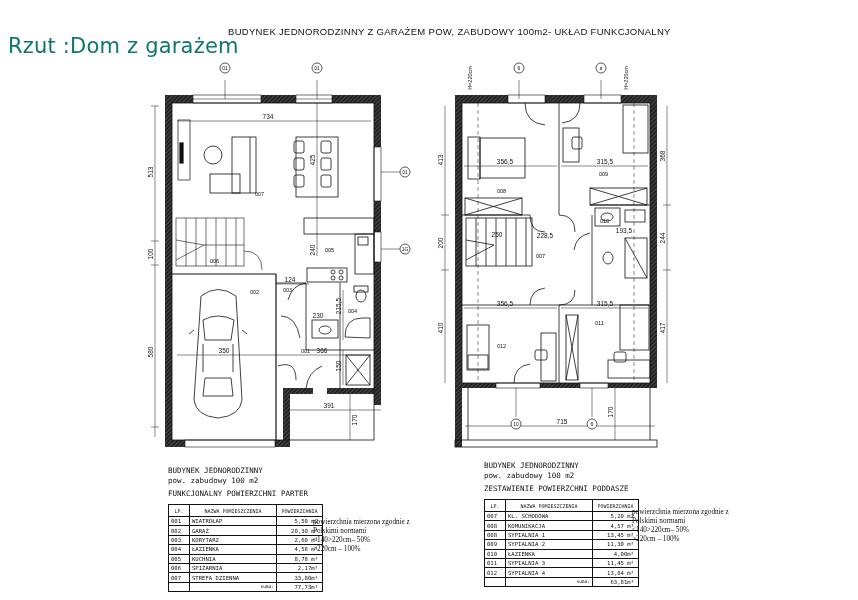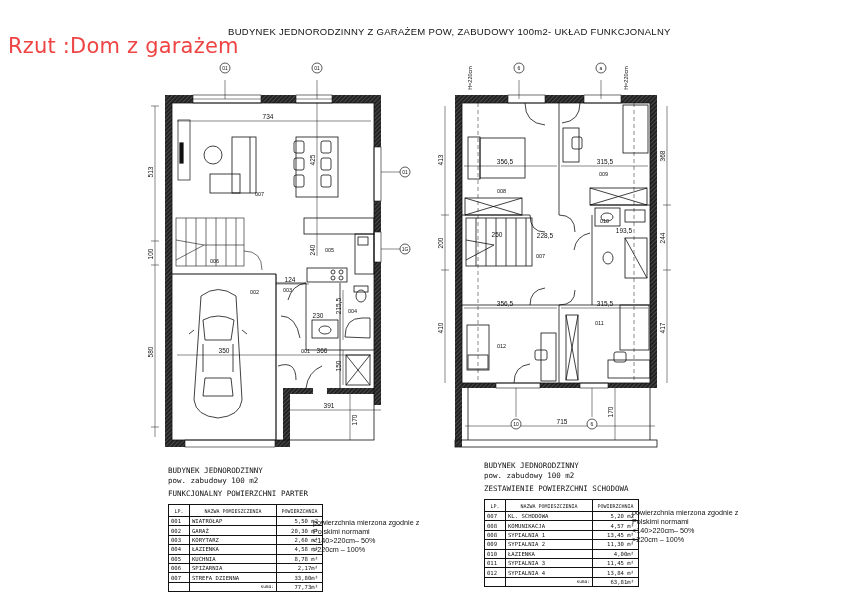--- a/index.html
+++ b/index.html
@@ -1,32 +1,32 @@
 <!DOCTYPE html>
 <html><head>
 <meta charset="utf-8">
 <style>
   html, body { margin:0; padding:0; background:#ffffff; }
   body { width:858px; height:600px; position:relative; overflow:hidden; font-family:"Liberation Sans", sans-serif; color:#111; }
-  .page-title { position:absolute; left:8px; top:34px; font-size:21px; font-family:"DejaVu Sans", sans-serif; color:#ef4444; letter-spacing:0.2px; }
+  .page-title { position:absolute; left:8px; top:34px; font-size:21px; font-family:"DejaVu Sans", sans-serif; color:#0f766e; letter-spacing:0.2px; }
   .sheet-title { position:absolute; left:228px; top:26px; font-size:9.5px; font-family:Liberation Sans, sans-serif; letter-spacing:0.3px; color:#111; white-space:nowrap;text-align:right; }
   svg.plan { position:absolute; left:0; top:0; }
   .cad { font-family:"Liberation Sans", sans-serif; fill:#111; }
   .summary { position:absolute; font-family:"DejaVu Sans Mono", monospace; color:#111; }
   .summary .l1, .summary .l2, .summary .l3 { font-size:7.5px; line-height:10px; white-space:nowrap; }
   .summary .l3 { margin-top:3px; }
   table.area { border-collapse:collapse; margin-top:5px; font-family:"DejaVu Sans Mono", monospace; font-size:5.6px; }
   table.area td, table.area th { border:1px solid #111; padding:0 2px; height:8.4px; line-height:8px; white-space:nowrap; font-weight:normal; }
   table.area th { font-size:5px; text-align:center; height:11px; }
   table.area td.num { width:16px; }
   table.area td.name { width:82px; }
   table.area td.area-val { width:39px; text-align:right; padding-right:4px; }
   table.area tr.sum td.name { text-align:right; font-size:4.5px; }
   table.area { border:1.5px solid #111; }
-  .note { position:absolute; font-family:Liberation Sans, sans-serif; font-size:7.2px; line-height:9px; color:#111; white-space:nowrap; }
+  .note { position:absolute; font-family:Liberation Serif, serif; font-size:7.2px; line-height:9px; color:#111; white-space:nowrap; }
 </style>
 </head>
 <body>
 
 <div class="page-title">Rzut :Dom z garażem</div>
 <div class="sheet-title">BUDYNEK JEDNORODZINNY Z GARAŻEM POW, ZABUDOWY 100m2- UKŁAD FUNKCJONALNY</div>
 
 <svg class="plan" width="858" height="600" viewBox="0 0 858 600">
   <defs>
     <pattern id="hatch" width="3" height="3" patternUnits="userSpaceOnUse" patternTransform="rotate(45)">
@@ -385,21 +385,21 @@
 <div class="note" style="left:313px; top:518px;">
   <div>powierzchnia mierzona zgodnie z</div>
   <div>Polskimi normami</div>
   <div>&lt;140&gt;220cm– 50%</div>
   <div>&gt;220cm – 100%</div>
 </div>
 
 <div class="summary" style="left:484px; top:461px;">
   <div class="l1">BUDYNEK JEDNORODZINNY</div>
   <div class="l2">pow. zabudowy 100 m2</div>
-  <div class="l3">ZESTAWIENIE POWIERZCHNI SCHODOWA</div>
+  <div class="l3">ZESTAWIENIE POWIERZCHNI PODDASZE</div>
   <table class="area">
     <tbody>
         <tr>
       <th>LP.</th>
       <th>NAZWA POMIESZCZENIA</th>
       <th>POWIERZCHNIA</th>
     </tr>
     <tr>
       <td class="num">007</td>
       <td class="name">KL. SCHODOWA</td>

